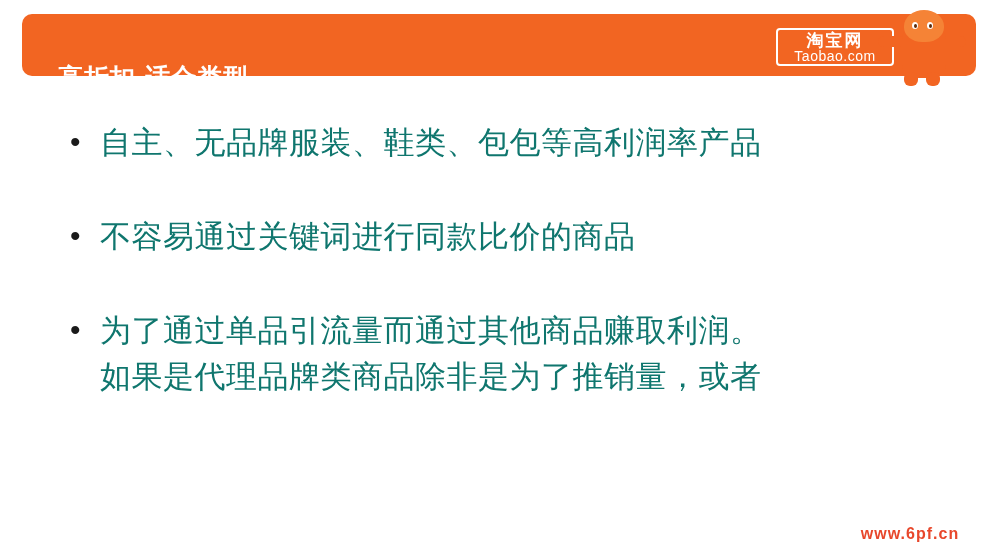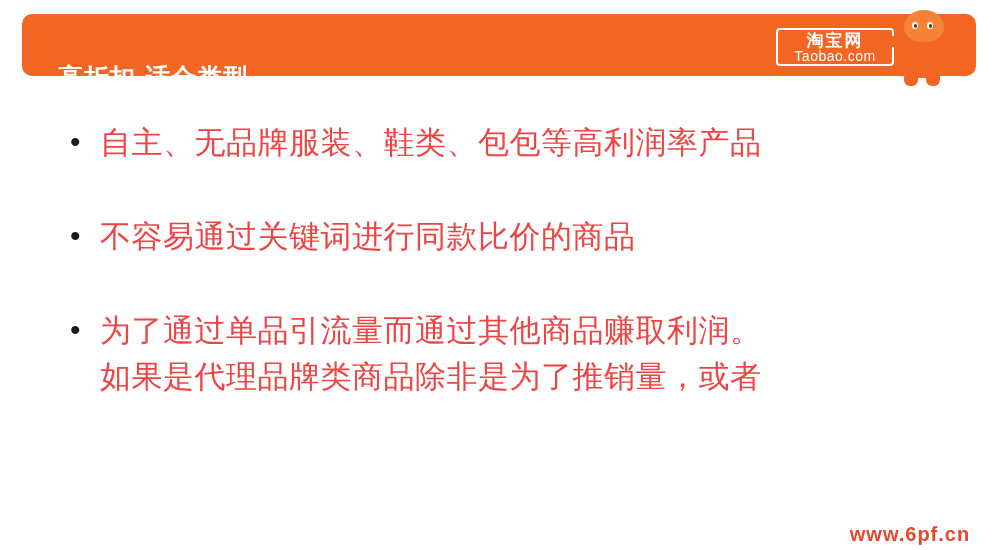--- a/index.html
+++ b/index.html
@@ -168,21 +168,21 @@
   .bullet-dot {
     flex: 0 0 auto;
     width: 30px;
     color: #1a1a1a;
     font-size: 30px;
     line-height: 44px;
     text-align: left;
   }
   .bullet-text {
     flex: 1 1 auto;
-    color: #ef4444;
+    color: #0f766e;
     font-size: 31px;
     line-height: 46px;
     letter-spacing: 0.5px;
   }
   .bullet-text .line {
     display: block;
     white-space: nowrap;
   }
 
   
@@ -198,21 +198,21 @@
     color: #e8472b;
     font-size: 20px;
     font-weight: bold;
     letter-spacing: 1px;
     line-height: 26px;
     text-shadow: 0 0 1px rgba(255,255,255,0.8);
   }
   .wm-sub {
     display: block;
     color: #e8472b;
-    font-size: 20px;
+    font-size: 16px;
     font-weight: bold;
     letter-spacing: 1px;
     line-height: 20px;
   }
 </style>
 </head>
 <body>
 
 <div class="slide">
 

